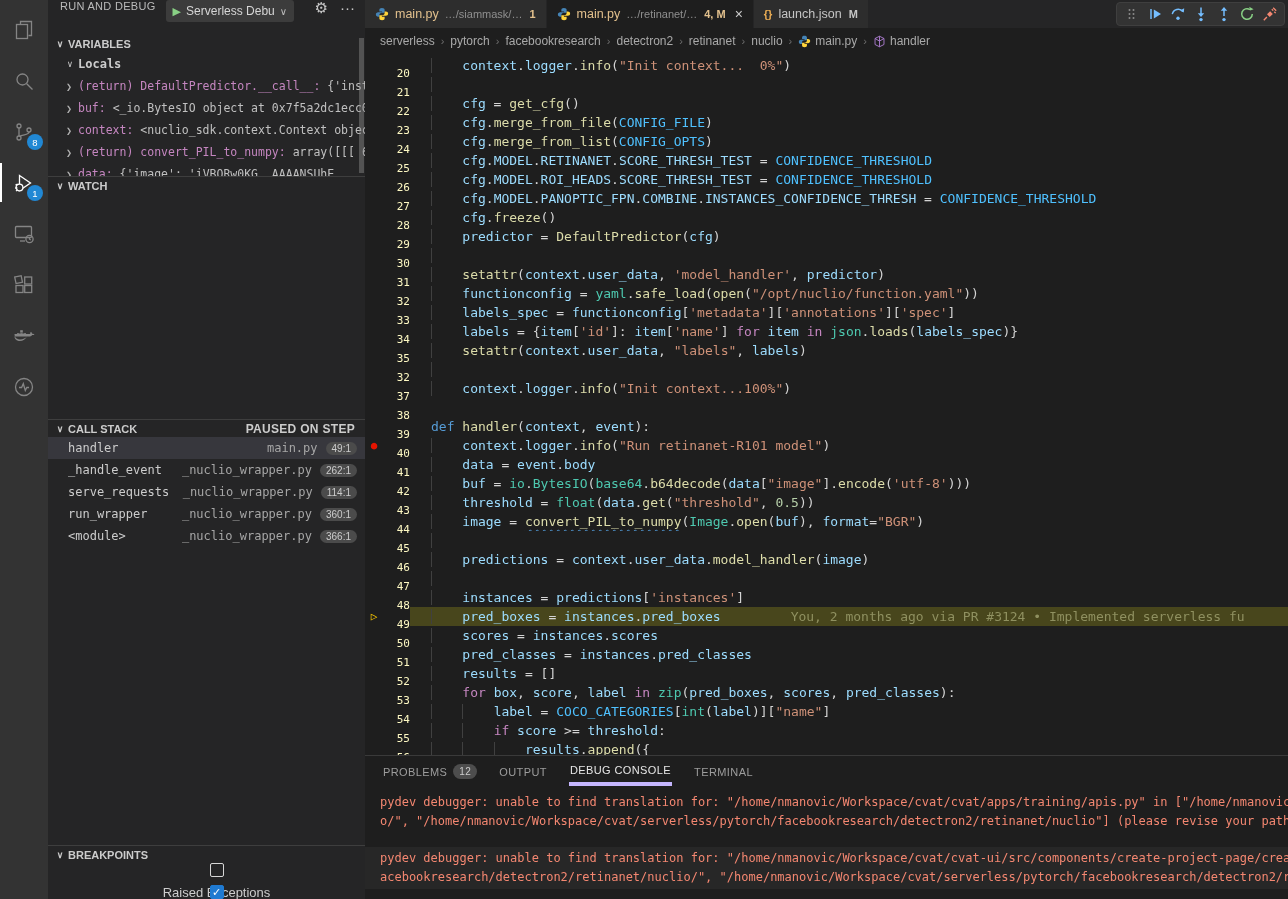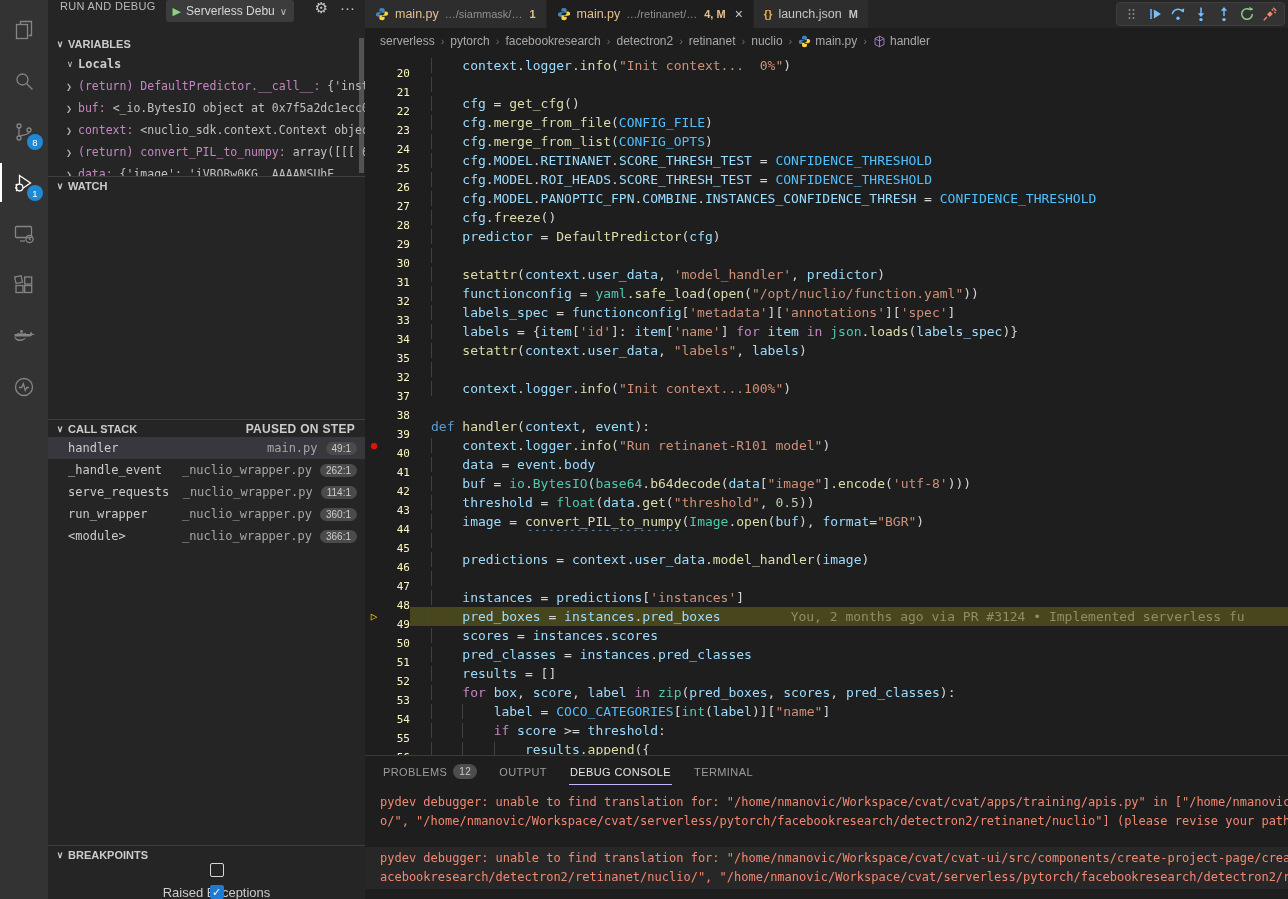--- a/index.html
+++ b/index.html
@@ -89,21 +89,21 @@
   .tk-k { color:#c586c0; } .tk-d { color:#569cd6; } .tk-c { color:#4fc1ff; }
   .tk-b { color:#4ec9b0; } .tk-f { color:#dcdcaa; } .tk-n { color:#b5cea8; }
   .tk-fw { color:#dcdcaa; text-decoration:underline wavy #4e94ce 1px; text-underline-offset:3px; }
   .blame { color:#8f9060; margin-left:70px; }
 
   
   #panel { height:144px; flex:none; border-top:1px solid #3a3a3a; display:flex; flex-direction:column; }
   #panel-tabs { height:31px; display:flex; align-items:center; padding-left:18px; gap:22px; flex:none; }
   .ptab { font-size:11px; letter-spacing:.4px; color:#9d9d9d; display:flex; align-items:center; gap:6px; cursor:pointer; height:100%; }
   .ptab.active { color:#e7e7e7; }
-  .ptab.active .ptab-label { border-bottom:1px solid #c4b5fd; padding:7px 1px 6px; }
+  .ptab.active .ptab-label { border-bottom:4px solid #c4b5fd; padding:7px 1px 6px; }
   .ptab-badge { background:#4d4d4d; color:#cccccc; border-radius:10px; font-size:10px; padding:2px 6px; }
   #console { flex:1; overflow:hidden; font-family:"DejaVu Sans Mono",monospace; font-size:12px; line-height:19px; color:#f48771; padding-top:4px; }
   .con-block { padding:2px 0 2px 15px; white-space:pre; overflow:hidden; }
   .con-block.hl { background:#272727; }
   .con-gap { height:14px; }
 </style>
 </head>
 <body>
 
 <div id="root">

